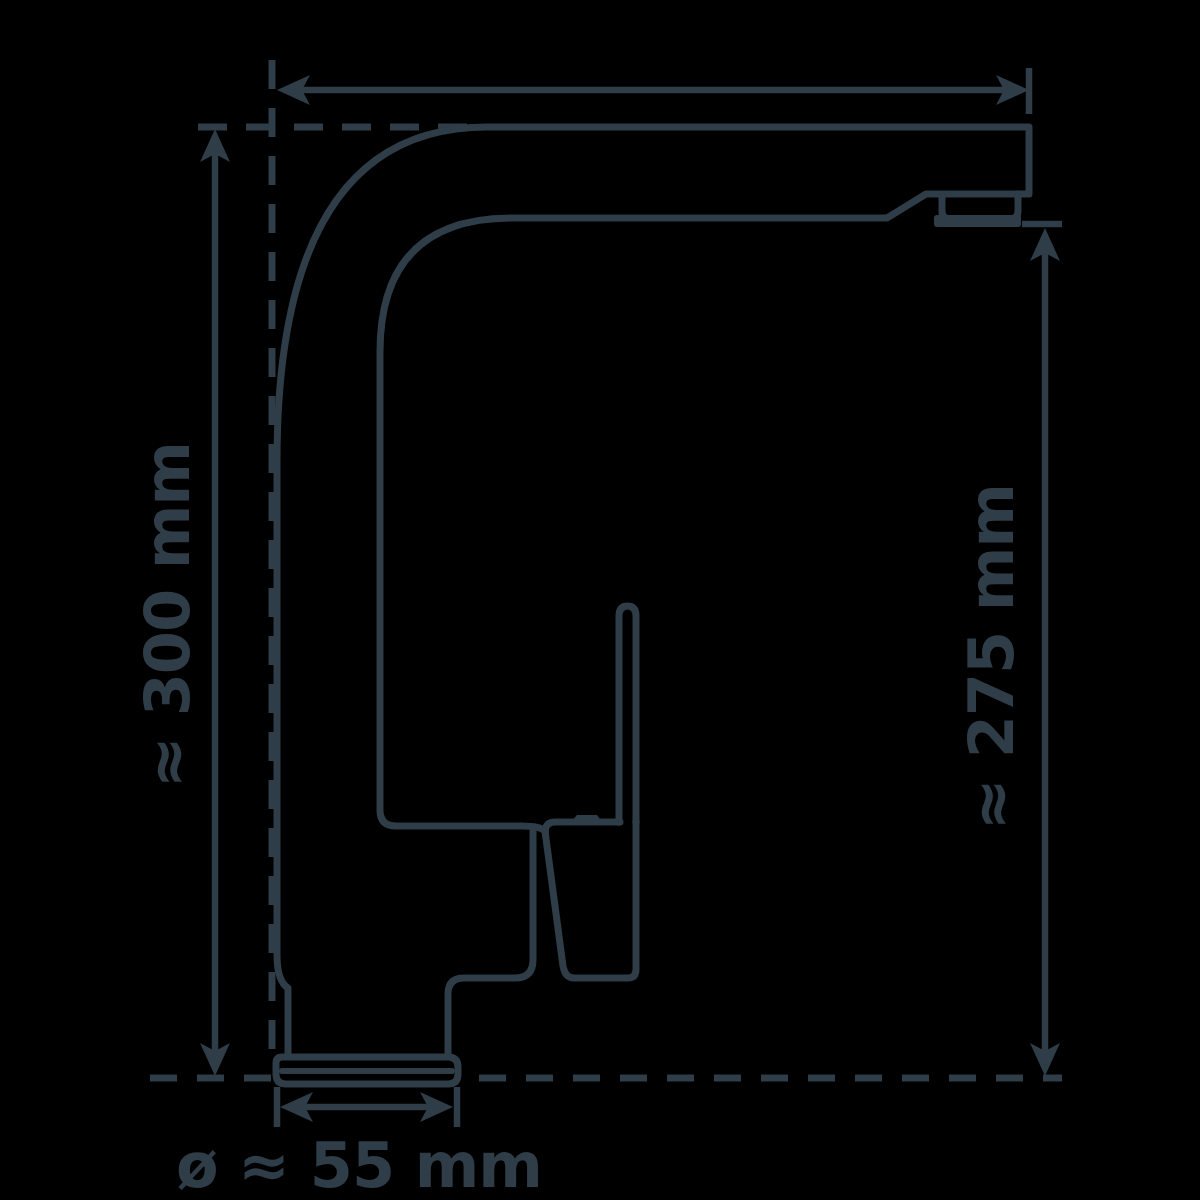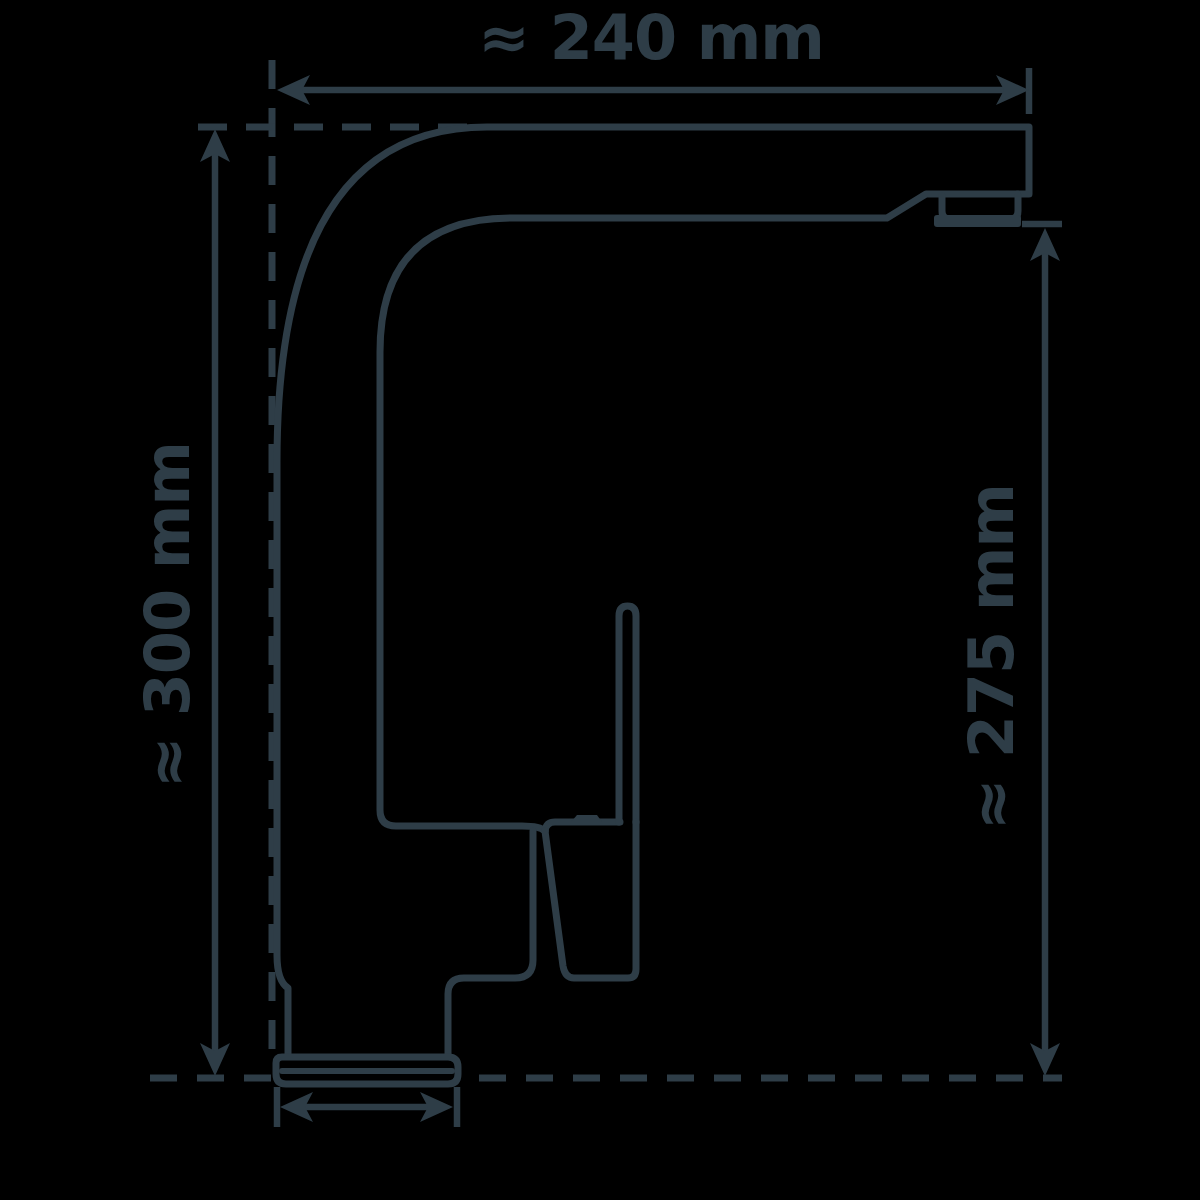--- a/index.html
+++ b/index.html
@@ -81,20 +81,20 @@
         <path d="M 545,831 L 563,966 Q 565,978 574,978 H 628 Q 636,978 636,969 V 822"></path>
 
         <path d="M 533,831 V 960 Q 533,978 515,978 H 464 Q 448,978 448,994 V 1057"></path>
 
         <path fill="#000" d="M 282,1057 H 448 Q 458,1057 458,1067 V 1074 Q 458,1084 448,1084 H 286 Q 276,1084 276,1074 V 1063 Q 276,1057 282,1057 Z"></path>
         <path d="M 282,1071 H 452" stroke-width="6"></path>
       </g>
     </g>
   </svg>
 
-  <div class="dim-label" style="left:651px;top:37px;">≈ 240 mm</div>
 
   <div class="dim-label vertical" style="left:167px;top:615px;">≈ 300 mm</div>
 
   <div class="dim-label vertical" style="left:991px;top:657px;">≈ 275 mm</div>
 
+  <div class="dim-label" style="left:359px;top:1165px;">ø ≈ 55 mm</div>
 
 </div>
 
 </body></html>

